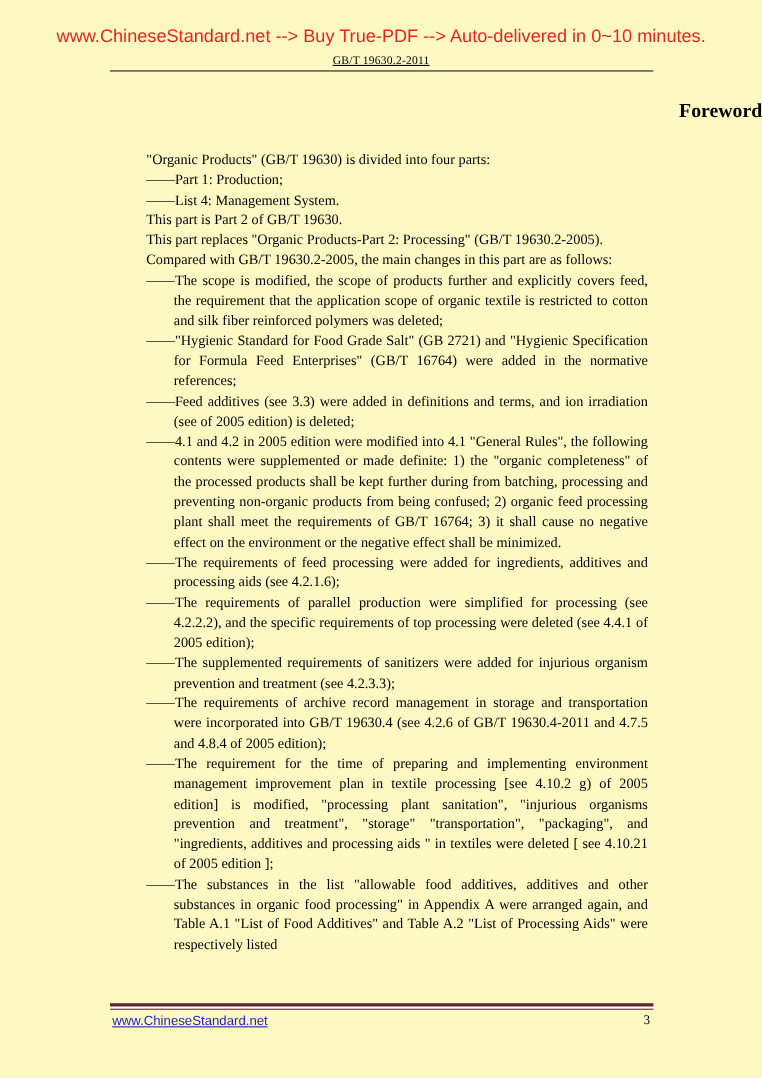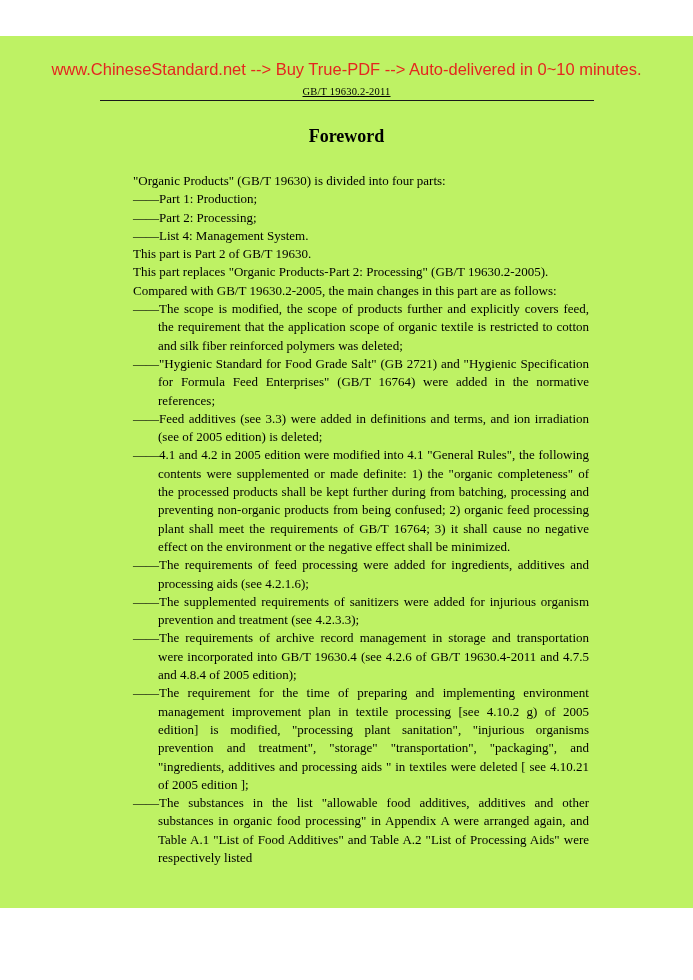--- a/index.html
+++ b/index.html
@@ -3,38 +3,38 @@
 <meta charset="utf-8">
 <style>
   :root{
     --banner-red:#e5261f;
     --footer-rule:#5e2a29;
     --link-blue:#2222cc;
     --rule-black:#1a1a1a;
   }
   html,body{margin:0;padding:0;background:#ffffff;}
   .page{
-    position:relative;width:693px;height:872px;background:#bef264;overflow:hidden;
-    font-family:"Liberation Serif", serif;color:#000;margin-top:36px;
+    position:relative;width:693px;height:980px;background:#fef9c3;overflow:hidden;
+    font-family:"Liberation Serif", serif;color:#000;
   }
   .banner{
     position:absolute;top:24px;left:0;right:0;text-align:center;
     font-family:"Liberation Sans", sans-serif;font-size:16.5px;
     color:var(--banner-red);white-space:nowrap;
   }
   .doc-code{
     position:absolute;top:50px;left:0;right:0;text-align:center;
     font-size:10.5px;letter-spacing:0.2px;text-decoration:underline;
   }
   .header-rule{
     position:absolute;top:64px;left:100px;width:494px;height:0;
     border-top:1px solid var(--rule-black);
   }
   .title{
-    position:absolute;top:90px;left:0;right:0;text-align:center;
+    position:absolute;top:90px;left:0;right:0;text-align:right;
     font-weight:bold;font-size:18px;
   }
   .body-block{
     position:absolute;top:136px;left:133px;width:456px;
     font-size:13px;line-height:18.3px;text-align:justify;
   }
   .para{margin:0;}
   .para.hang{padding-left:25px;text-indent:-25px;}
   .footer-rule{
     position:absolute;top:912px;left:100px;width:494px;height:2px;
@@ -60,30 +60,30 @@
 
   <div class="doc-code">GB/T 19630.2-2011</div>
 
   <div class="header-rule"></div>
 
   <div class="title">Foreword</div>
 
   <div class="body-block">
       <div class="para">"Organic Products" (GB/T 19630) is divided into four parts:</div>
       <div class="para hang">——Part 1: Production;</div>
-      <div class="para hang">——Part 2: Processing;</div>
       <div class="para hang">——List 4: Management System.</div>
       <div class="para">This part is Part 2 of GB/T 19630.</div>
       <div class="para">This part replaces "Organic Products-Part 2: Processing" (GB/T 19630.2-2005).</div>
       <div class="para">Compared with GB/T 19630.2-2005, the main changes in this part are as follows:</div>
       <div class="para hang">——The scope is modified, the scope of products further and explicitly covers feed, the requirement that the application scope of organic textile is restricted to cotton and silk fiber reinforced polymers was deleted;</div>
       <div class="para hang">——"Hygienic Standard for Food Grade Salt" (GB 2721) and "Hygienic Specification for Formula Feed Enterprises" (GB/T 16764) were added in the normative references;</div>
       <div class="para hang">——Feed additives (see 3.3) were added in definitions and terms, and ion irradiation (see of 2005 edition) is deleted;</div>
       <div class="para hang">——4.1 and 4.2 in 2005 edition were modified into 4.1 "General Rules", the following contents were supplemented or made definite: 1) the "organic completeness" of the processed products shall be kept further during from batching, processing and preventing non-organic products from being confused; 2) organic feed processing plant shall meet the requirements of GB/T 16764; 3) it shall cause no negative effect on the environment or the negative effect shall be minimized.</div>
       <div class="para hang">——The requirements of feed processing were added for ingredients, additives and processing aids (see 4.2.1.6);</div>
+      <div class="para hang">——The requirements of parallel production were simplified for processing (see 4.2.2.2), and the specific requirements of top processing were deleted (see 4.4.1 of 2005 edition);</div>
       <div class="para hang">——The supplemented requirements of sanitizers were added for injurious organism prevention and treatment (see 4.2.3.3);</div>
       <div class="para hang">——The requirements of archive record management in storage and transportation were incorporated into GB/T 19630.4 (see 4.2.6 of GB/T 19630.4-2011 and 4.7.5 and 4.8.4 of 2005 edition);</div>
       <div class="para hang">——The requirement for the time of preparing and implementing environment management improvement plan in textile processing [see 4.10.2 g) of 2005 edition] is modified, "processing plant sanitation", "injurious organisms prevention and treatment", "storage" "transportation", "packaging", and "ingredients, additives and processing aids " in textiles were deleted [ see 4.10.21 of 2005 edition ];</div>
       <div class="para hang">——The substances in the list "allowable food additives, additives and other substances in organic food processing" in Appendix A were arranged again, and Table A.1 "List of Food Additives" and Table A.2 "List of Processing Aids" were respectively listed</div>
     </div>
 
   <div class="footer-rule"></div>
 
   <a class="footer-link">www.ChineseStandard.net</a>
 

